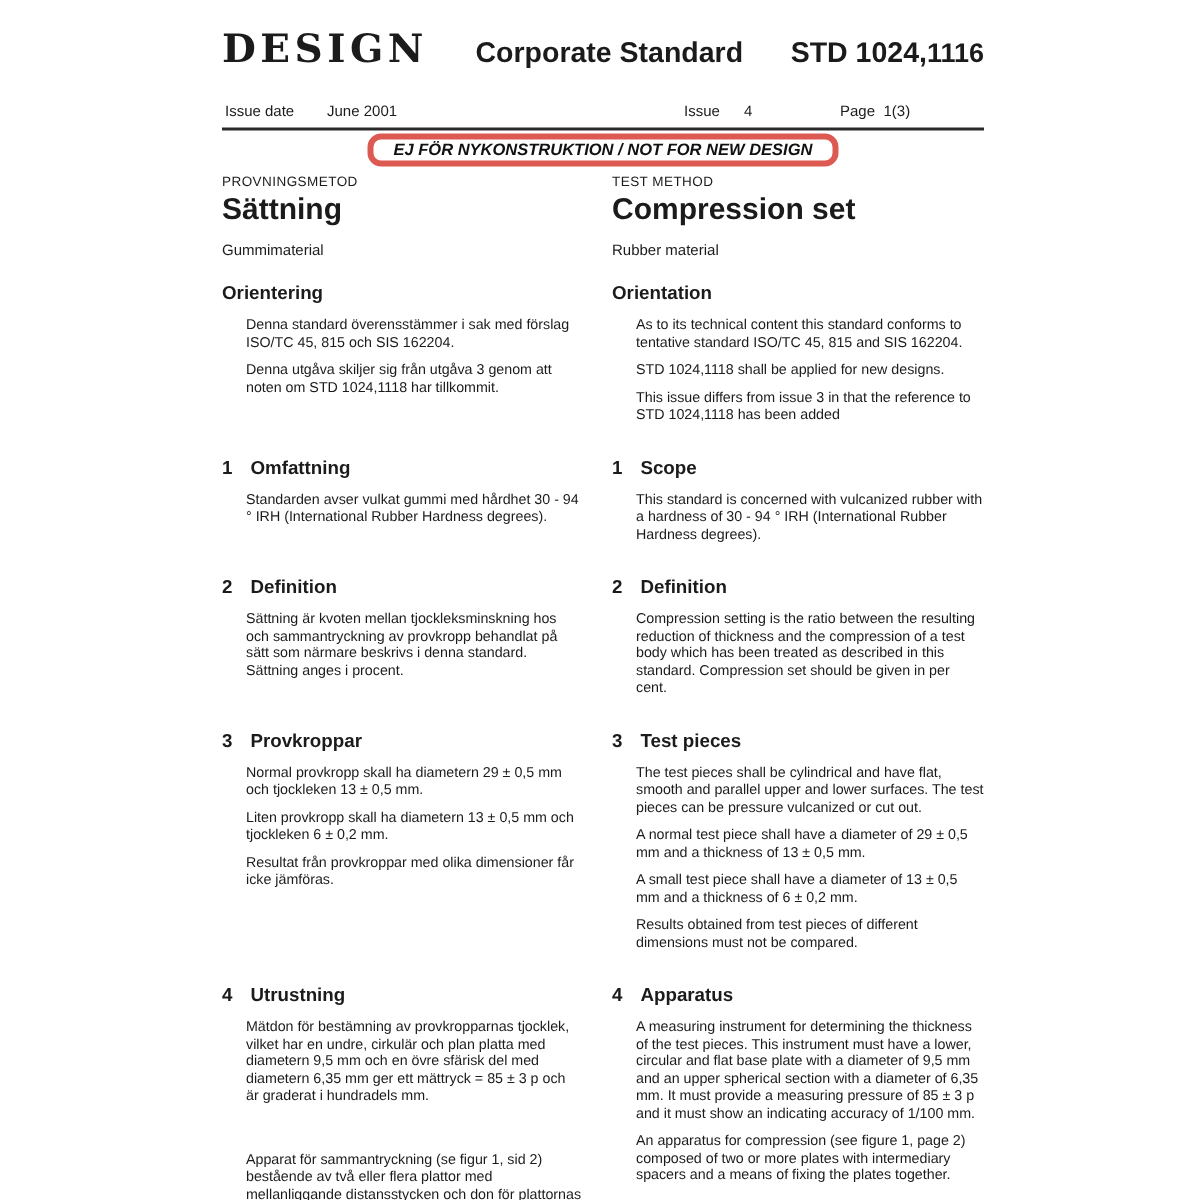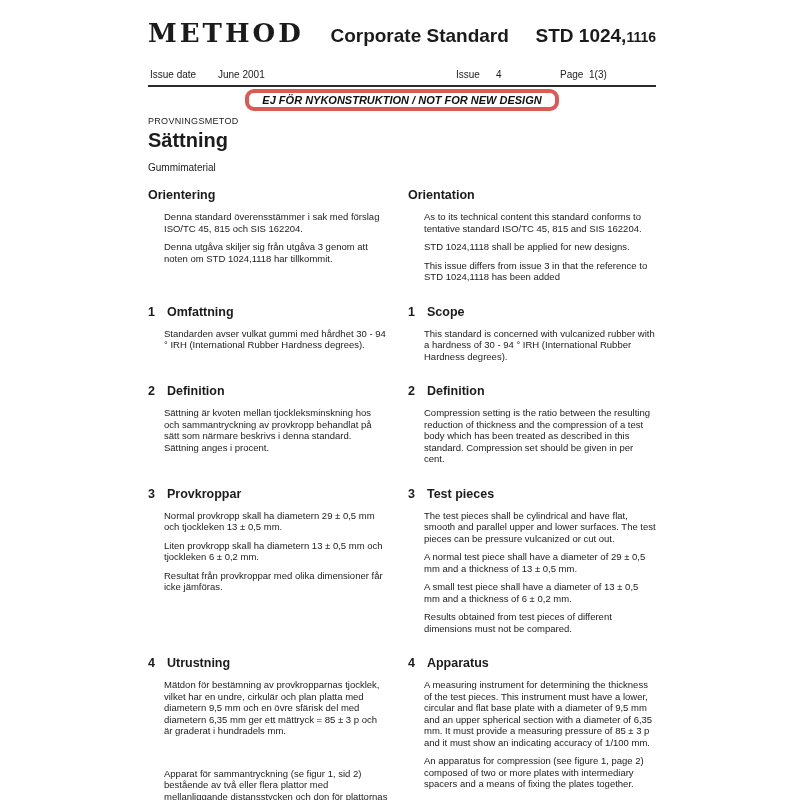--- a/index.html
+++ b/index.html
@@ -11,21 +11,21 @@
   .content { position: absolute; left: 148px; top: 20px; width: 508px; }
 
   
   .masthead { display: flex; align-items: baseline; justify-content: space-between; height: 34px; }
   .logo {
     font-family: "DejaVu Serif", serif; font-weight: bold;
     font-size: 26px; letter-spacing: 3px; line-height: 1;
   }
   .doctype { font-size: 19px; font-weight: bold; }
   .stdnum { font-size: 19px; font-weight: bold; white-space: nowrap; }
-  .stdnum .suffix { font-size: 14px; font-weight: bold; }
+  .stdnum .suffix { font-size: 18px; font-weight: bold; }
 
   
   .metarow { position: relative; height: 13px; margin-top: 15px; font-size: 10px; }
   .metarow span { position: absolute; top: 0; white-space: nowrap; }
   .m-issuedate-label { left: 2px; }
   .m-issuedate-value { left: 70px; text-align: right; }
   .m-issue-label { left: 308px; }
   .m-issue-value { left: 348px; }
   .m-page-label { left: 412px; }
   .m-page-value { left: 441px; }
@@ -53,21 +53,21 @@
   p.body-p { margin: 0 0 7px 16px; font-size: 9.5px; line-height: 11.5px; }
   p.gap-after { margin-bottom: 31px; }
 </style>
 </head>
 <body>
 
 <div class="page">
   <div class="content">
 
     <div class="masthead">
-      <span class="logo">METHOD</span>
+      <span class="logo">DESIGN</span>
       <span class="doctype">Corporate Standard</span>
       <span class="stdnum"><span>STD 1024,</span><span class="suffix">1116</span></span>
     </div>
 
     <div class="metarow">
       <span class="m-issuedate-label">Issue date</span>
       <span class="m-issuedate-value">June 2001</span>
       <span class="m-issue-label">Issue</span>
       <span class="m-issue-value">4</span>
       <span class="m-page-label">Page</span>
@@ -79,20 +79,25 @@
       <span class="banner" style="border-color: rgb(221, 90, 82);">EJ FÖR NYKONSTRUKTION / NOT FOR NEW DESIGN</span>
     </div>
 
     <div class="cols">
 
       <div class="row">
         <div>
           <div class="kicker">PROVNINGSMETOD</div>
           <div class="title">Sättning</div>
           <div class="subtitle">Gummimaterial</div>
+        </div>
+        <div>
+          <div class="kicker">TEST METHOD</div>
+          <div class="title">Compression set</div>
+          <div class="subtitle">Rubber material</div>
         </div>
       </div>
 
       <div class="row">
         <div>
           <div class="sec-head">
             <span class="sec-num"></span>
             <span>Orientering</span>
           </div>
           <p class="body-p">Denna standard överensstämmer i sak med förslag ISO/TC 45, 815 och SIS 162204.</p>

